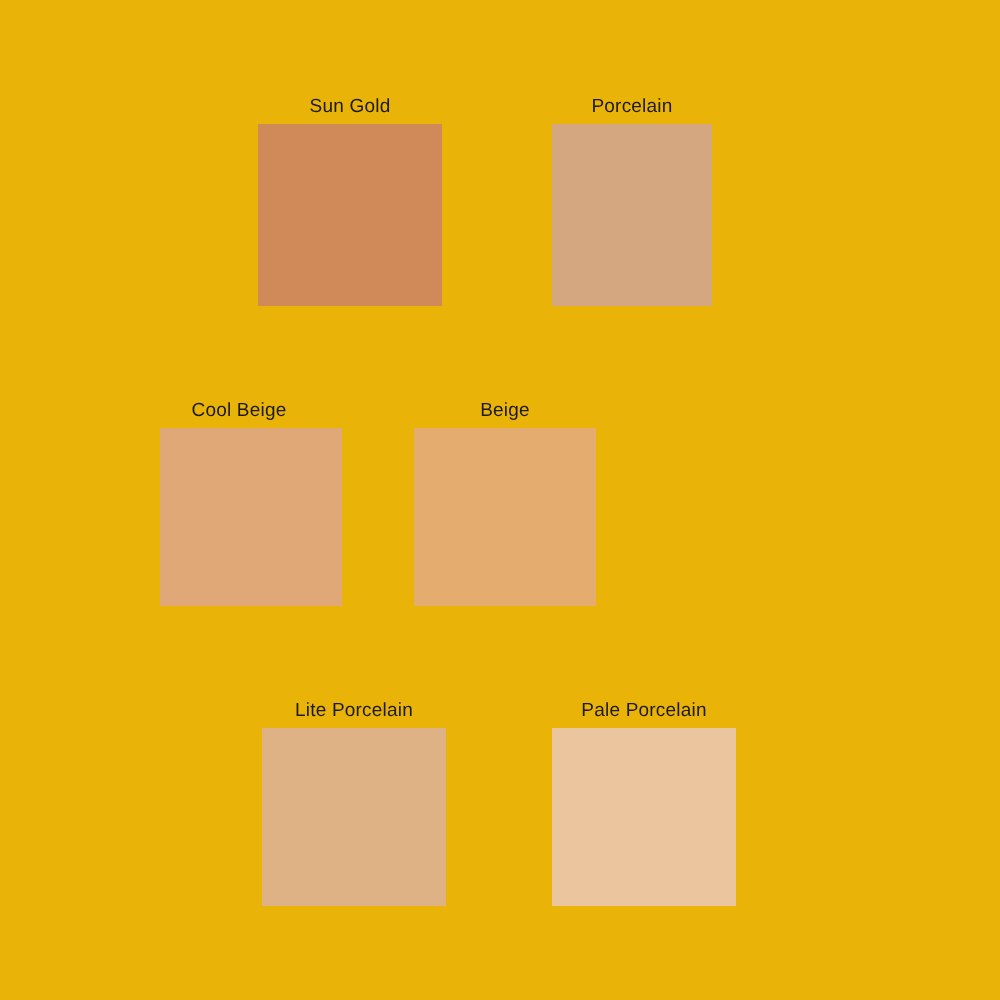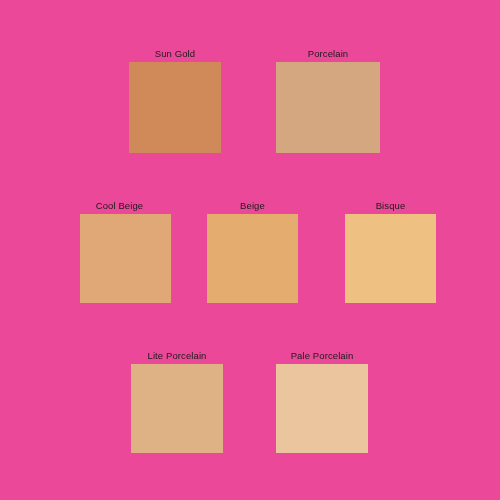--- a/index.html
+++ b/index.html
@@ -34,46 +34,42 @@
   }
   .swatch-chip {
     display: block;
     width: 100%;
     height: 100%;
   }
 </style>
 </head>
 <body>
 
-<div id="canvas" style="background: #ec4899; width: 500px; height: 500px;">
+<div id="canvas" style="background: #eab308; width: 500px; height: 500px;">
 
   <div class="swatch-group" style="left: 129px; top: 62px; width: 92px; height: 91px;">
     <span class="swatch-label" style="color: rgb(27, 27, 27);">Sun Gold</span>
     <span class="swatch-chip" style="background: rgb(208, 138, 90);"></span>
   </div>
 
-  <div class="swatch-group" style="left: 276px; top: 62px; width: 104px; height: 91px;">
+  <div class="swatch-group" style="left: 276px; top: 62px; width: 80px; height: 91px;">
     <span class="swatch-label" style="color: rgb(27, 27, 27);">Porcelain</span>
     <span class="swatch-chip" style="background: rgb(213, 167, 128);"></span>
   </div>
 
   <div class="swatch-group" style="left: 68px; top: 214px; width: 91px; height: 89px; padding-left: 12px;">
     <span class="swatch-label" style="color: rgb(27, 27, 27);">Cool Beige</span>
     <span class="swatch-chip" style="background: rgb(224, 168, 119);"></span>
   </div>
 
   <div class="swatch-group" style="left: 207px; top: 214px; width: 91px; height: 89px; border-radius: 25px;">
     <span class="swatch-label" style="color: rgb(27, 27, 27);">Beige</span>
     <span class="swatch-chip" style="background: rgb(228, 172, 110);"></span>
   </div>
 
-  <div class="swatch-group" style="left: 345px; top: 214px; width: 91px; height: 89px;">
-    <span class="swatch-label" style="color: rgb(27, 27, 27);">Bisque</span>
-    <span class="swatch-chip" style="background: rgb(238, 193, 131);"></span>
-  </div>
 
   <div class="swatch-group" style="left: 131px; top: 364px; width: 92px; height: 89px; text-align: right;">
     <span class="swatch-label" style="color: rgb(27, 27, 27);">Lite Porcelain</span>
     <span class="swatch-chip" style="background: rgb(223, 178, 133);"></span>
   </div>
 
   <div class="swatch-group" style="left: 276px; top: 364px; width: 92px; height: 89px;">
     <span class="swatch-label" style="color: rgb(27, 27, 27);">Pale Porcelain</span>
     <span class="swatch-chip" style="background: rgb(235, 197, 157);"></span>
   </div>

